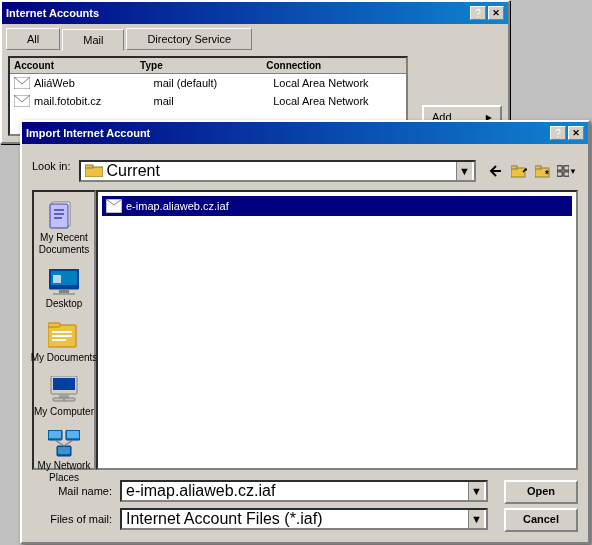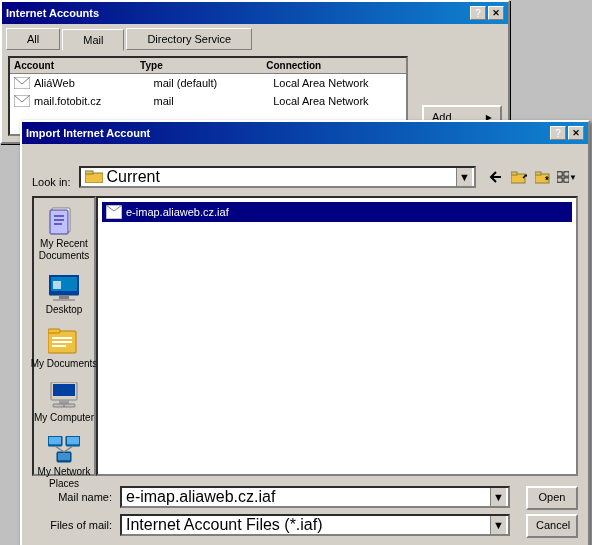--- a/index.html
+++ b/index.html
@@ -176,22 +176,22 @@
       padding: 3px 4px;
       display: flex;
       align-items: center;
       justify-content: space-between;
       height: 22px;
     }
 
     
     .look-in-row {
       display: flex;
-      align-items: flex-end;
-      padding: 22px 10px 4px;
+      align-items: flex-start;
+      padding: 16px 10px 4px;
       gap: 8px;
     }
 
     .look-in-label {
       white-space: nowrap;
     }
 
     .look-in-combo {
       flex: 1;
       height: 22px;
@@ -351,23 +351,24 @@
       margin-left: 8px;
     }
 
     .dialog-button {
       background: #d4d0c8;
       border: 2px solid;
       border-color: #ffffff #808080 #808080 #ffffff;
       padding: 3px 8px;
       font-size: 11px;
       cursor: pointer;
-      width: 52px;
+      width: 74px;
       height: 24px;
       text-align: center;
+      font-weight: bold;
     }
 
     .question-mark-btn {
       width: 16px;
       height: 14px;
       background: #d4d0c8;
       border: 1px solid;
       border-color: #ffffff #808080 #808080 #ffffff;
       font-size: 10px;
       display: flex;

